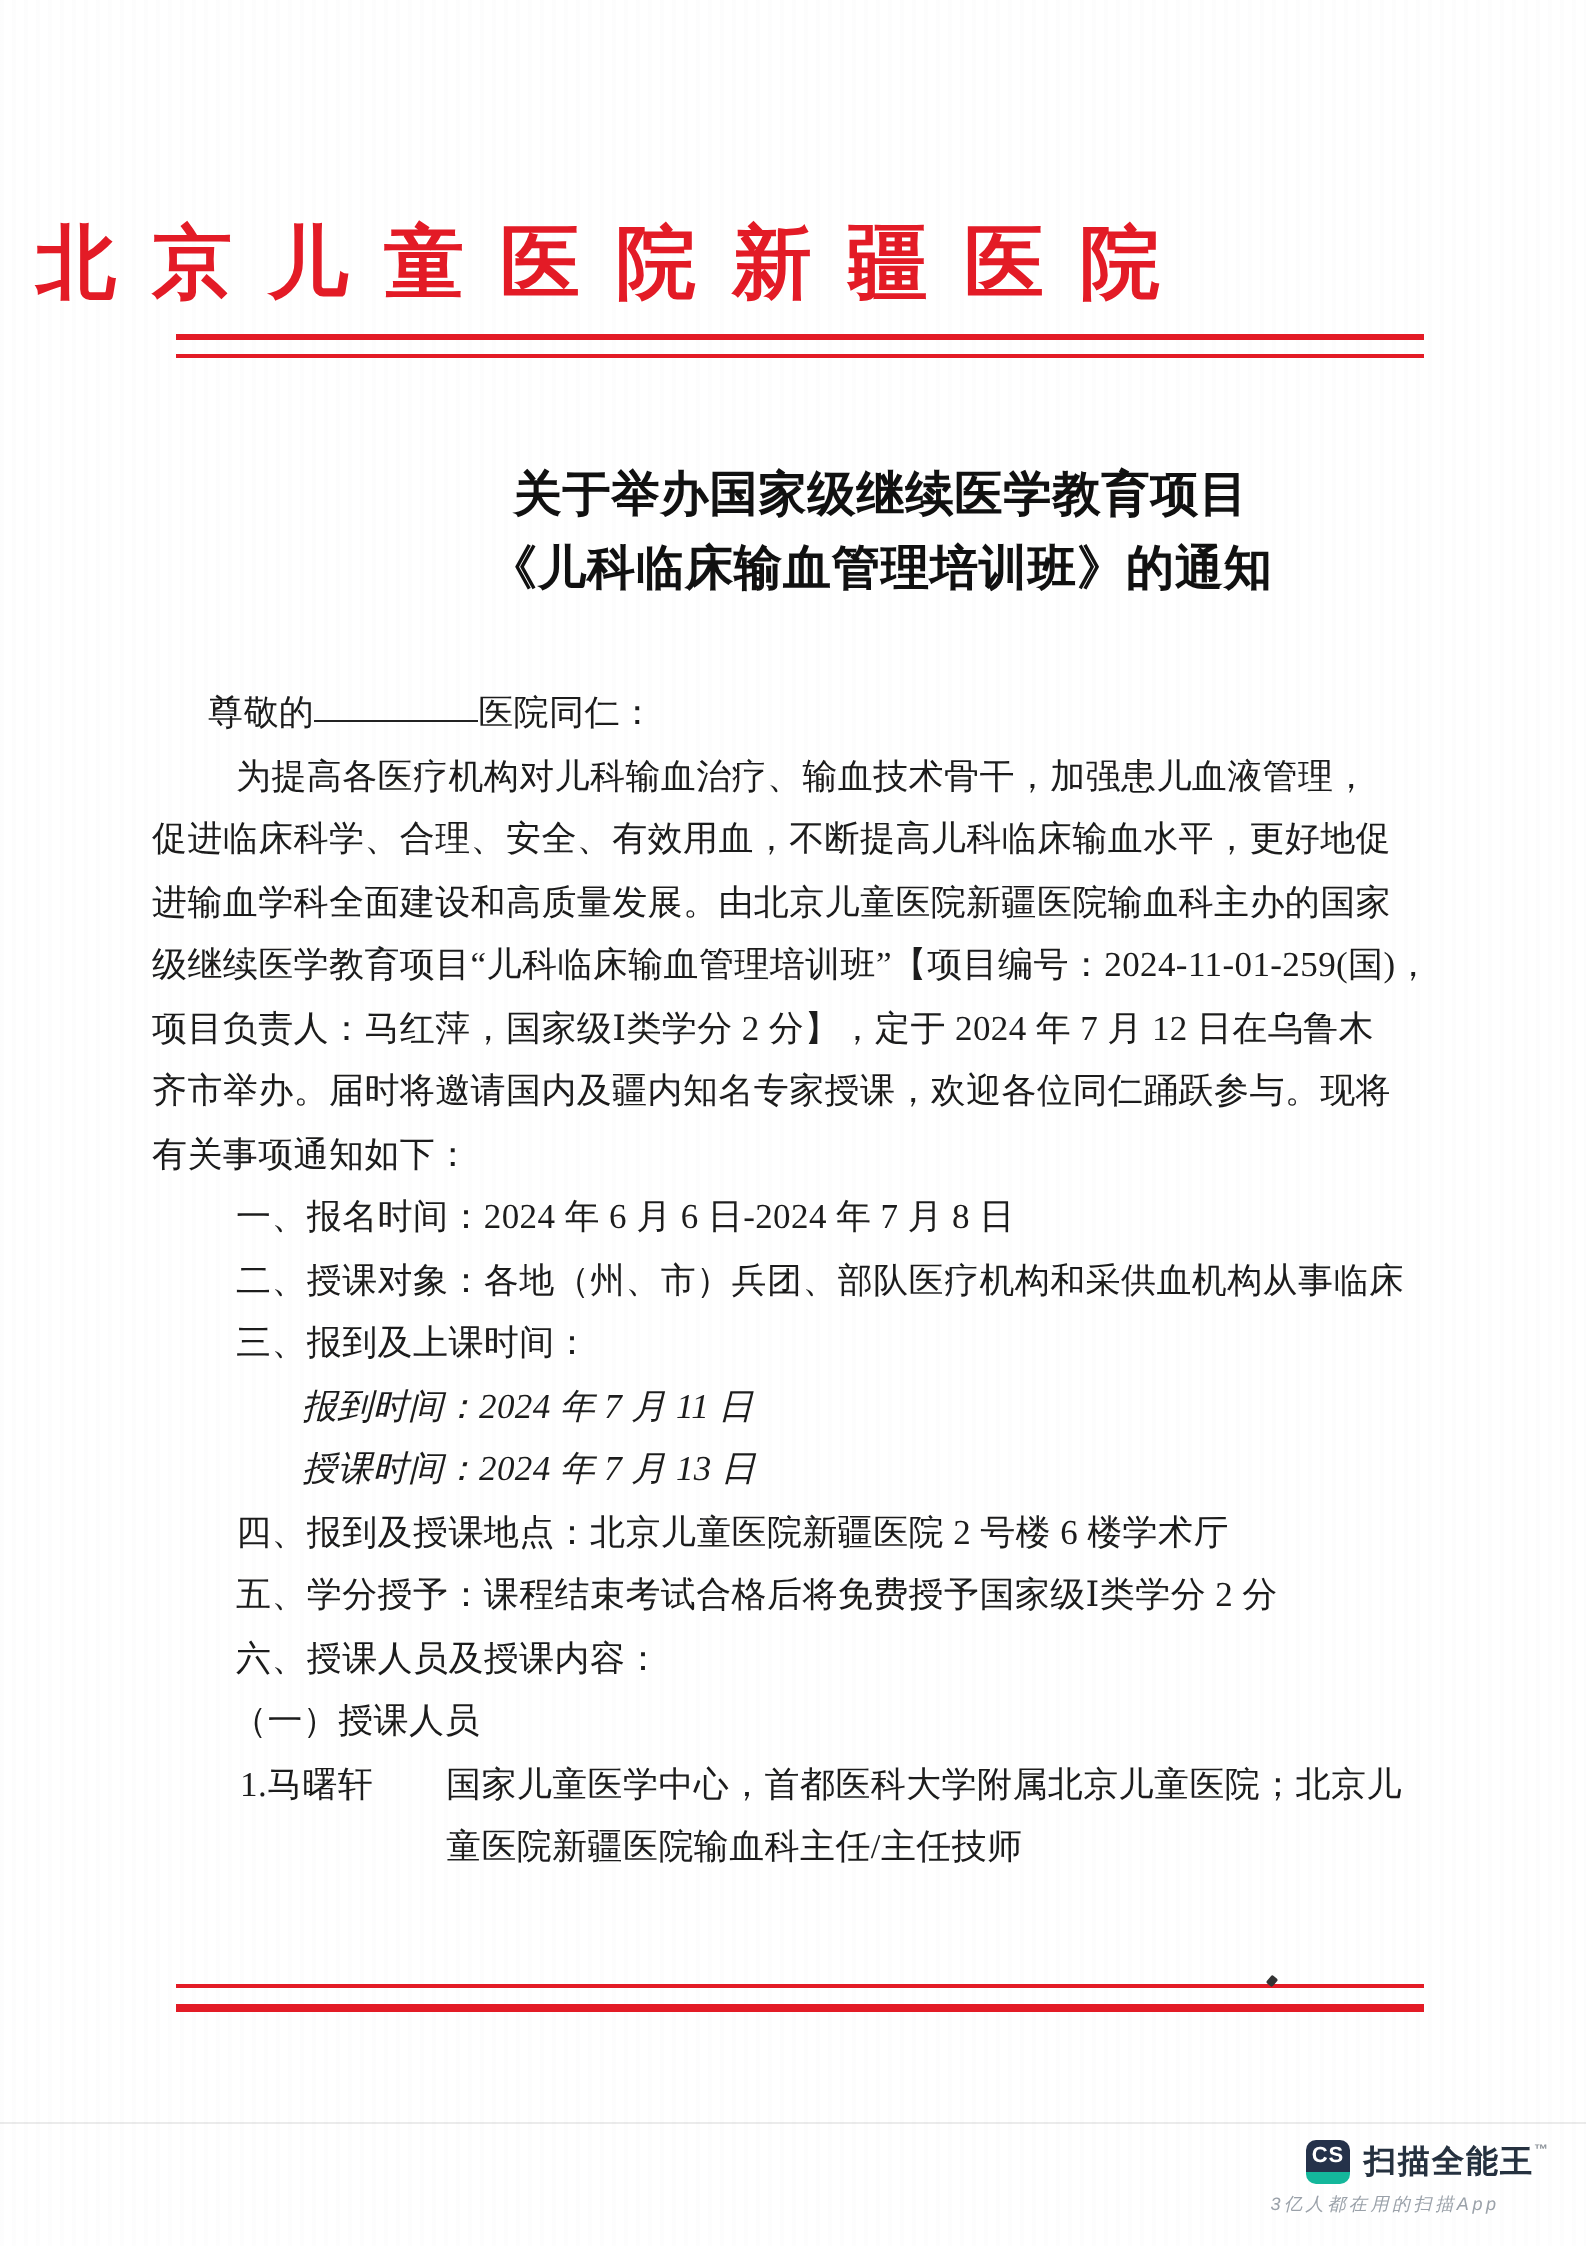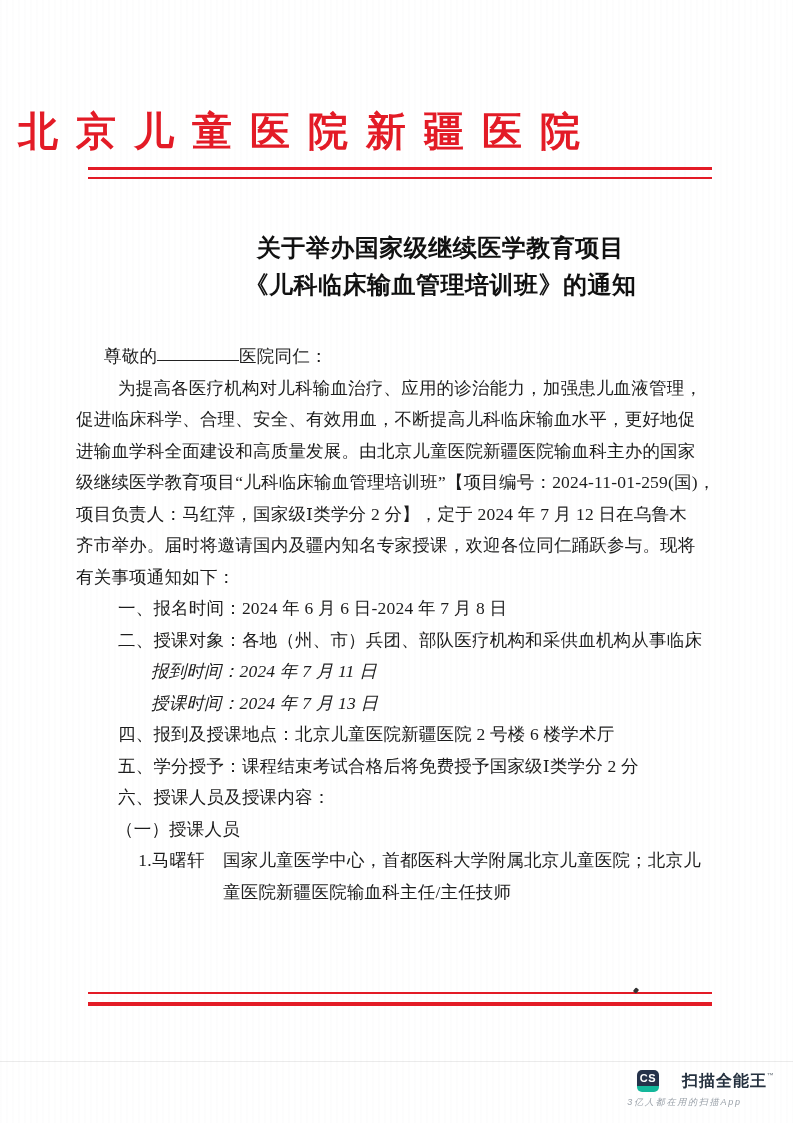--- a/index.html
+++ b/index.html
@@ -67,21 +67,21 @@
     width: 622px;
     font-size: 17.5px;
     line-height: 31.5px;
     color: #1c1c1c;
   }
   .ln { white-space: nowrap; height: 31.5px; letter-spacing: 0.2px; }
   .sal      { padding-left: 28px; }
   .indent2  { padding-left: 42px; }
   .indent4  { padding-left: 75px; font-style: italic; }
   .indent-paren { padding-left: 40px; }
-  .lect     { padding-left: 44px; text-align: center; }
+  .lect     { padding-left: 44px; }
   .lect-label { display: inline-block; width: 103px; }
   .lect-cont { padding-left: 147px; }
   .blank {
     display: inline-block;
     width: 82px;
     height: 1em;
     border-bottom: 1.8px solid #222;
     margin-bottom: 1px;
     vertical-align: baseline;
   }
@@ -95,21 +95,21 @@
     height: 1px;
     background: rgba(0,0,0,0.08);
   }
   .watermark {
     position: absolute;
     right: 18px;
     bottom: 14px;
     font-family: "Liberation Sans", "DejaVu Sans", sans-serif;
     text-align: center;
   }
-  .wm-row { display: flex; align-items: center; gap: 23px; justify-content: flex-end; margin-left: 43px; }
+  .wm-row { display: flex; align-items: center; gap: 7px; justify-content: flex-end; margin-left: 43px; }
   .cs-icon {
     width: 22px; height: 22px;
     border-radius: 5px;
     background: linear-gradient(180deg, #25324a 0%, #25324a 72%, #14b79b 72%, #14b79b 100%);
     color: #ffffff;
     font-size: 11px;
     font-weight: bold;
     line-height: 17px;
     text-align: center;
     letter-spacing: 0.5px;
@@ -142,29 +142,30 @@
   <div class="rule rule-top-thin"></div>
 
   <div class="doc-title">
     <div>关于举办国家级继续医学教育项目</div>
     <div>《儿科临床输血管理培训班》的通知</div>
   </div>
 
   <div class="body-block">
     <div class="ln sal"><span>尊敬的</span><span class="blank"></span><span>医院同仁：</span></div>
 
-    <div class="ln indent2">为提高各医疗机构对儿科输血治疗、应用的诊治能力，加强患儿血液管理，</div>
+    <div class="ln indent2">为提高各医疗机构对儿科输血治疗、输血技术骨干，加强患儿血液管理，</div>
     <div class="ln">促进临床科学、合理、安全、有效用血，不断提高儿科临床输血水平，更好地促</div>
     <div class="ln">进输血学科全面建设和高质量发展。由北京儿童医院新疆医院输血科主办的国家</div>
     <div class="ln">级继续医学教育项目“儿科临床输血管理培训班”【项目编号：2024-11-01-259(国)，</div>
     <div class="ln">项目负责人：马红萍，国家级Ⅰ类学分 2 分】，定于 2024 年 7 月 12 日在乌鲁木</div>
     <div class="ln">齐市举办。届时将邀请国内及疆内知名专家授课，欢迎各位同仁踊跃参与。现将</div>
     <div class="ln">有关事项通知如下：</div>
     <div class="ln indent2">一、报名时间：2024 年 6 月 6 日-2024 年 7 月 8 日</div>
     <div class="ln indent2">二、授课对象：各地（州、市）兵团、部队医疗机构和采供血机构从事临床</div>
+    <div class="ln indent2">三、报到及上课时间：</div>
     <div class="ln indent4">报到时间：2024 年 7 月 11 日</div>
     <div class="ln indent4">授课时间：2024 年 7 月 13 日</div>
     <div class="ln indent2">四、报到及授课地点：北京儿童医院新疆医院 2 号楼 6 楼学术厅</div>
     <div class="ln indent2">五、学分授予：课程结束考试合格后将免费授予国家级Ⅰ类学分 2 分</div>
     <div class="ln indent2">六、授课人员及授课内容：</div>
     <div class="ln indent-paren">（一）授课人员</div>
 
     <div class="ln lect"><span class="lect-label">1.马曙轩</span><span>国家儿童医学中心，首都医科大学附属北京儿童医院；北京儿</span></div>
     <div class="ln lect-cont">童医院新疆医院输血科主任/主任技师</div>
   </div>

